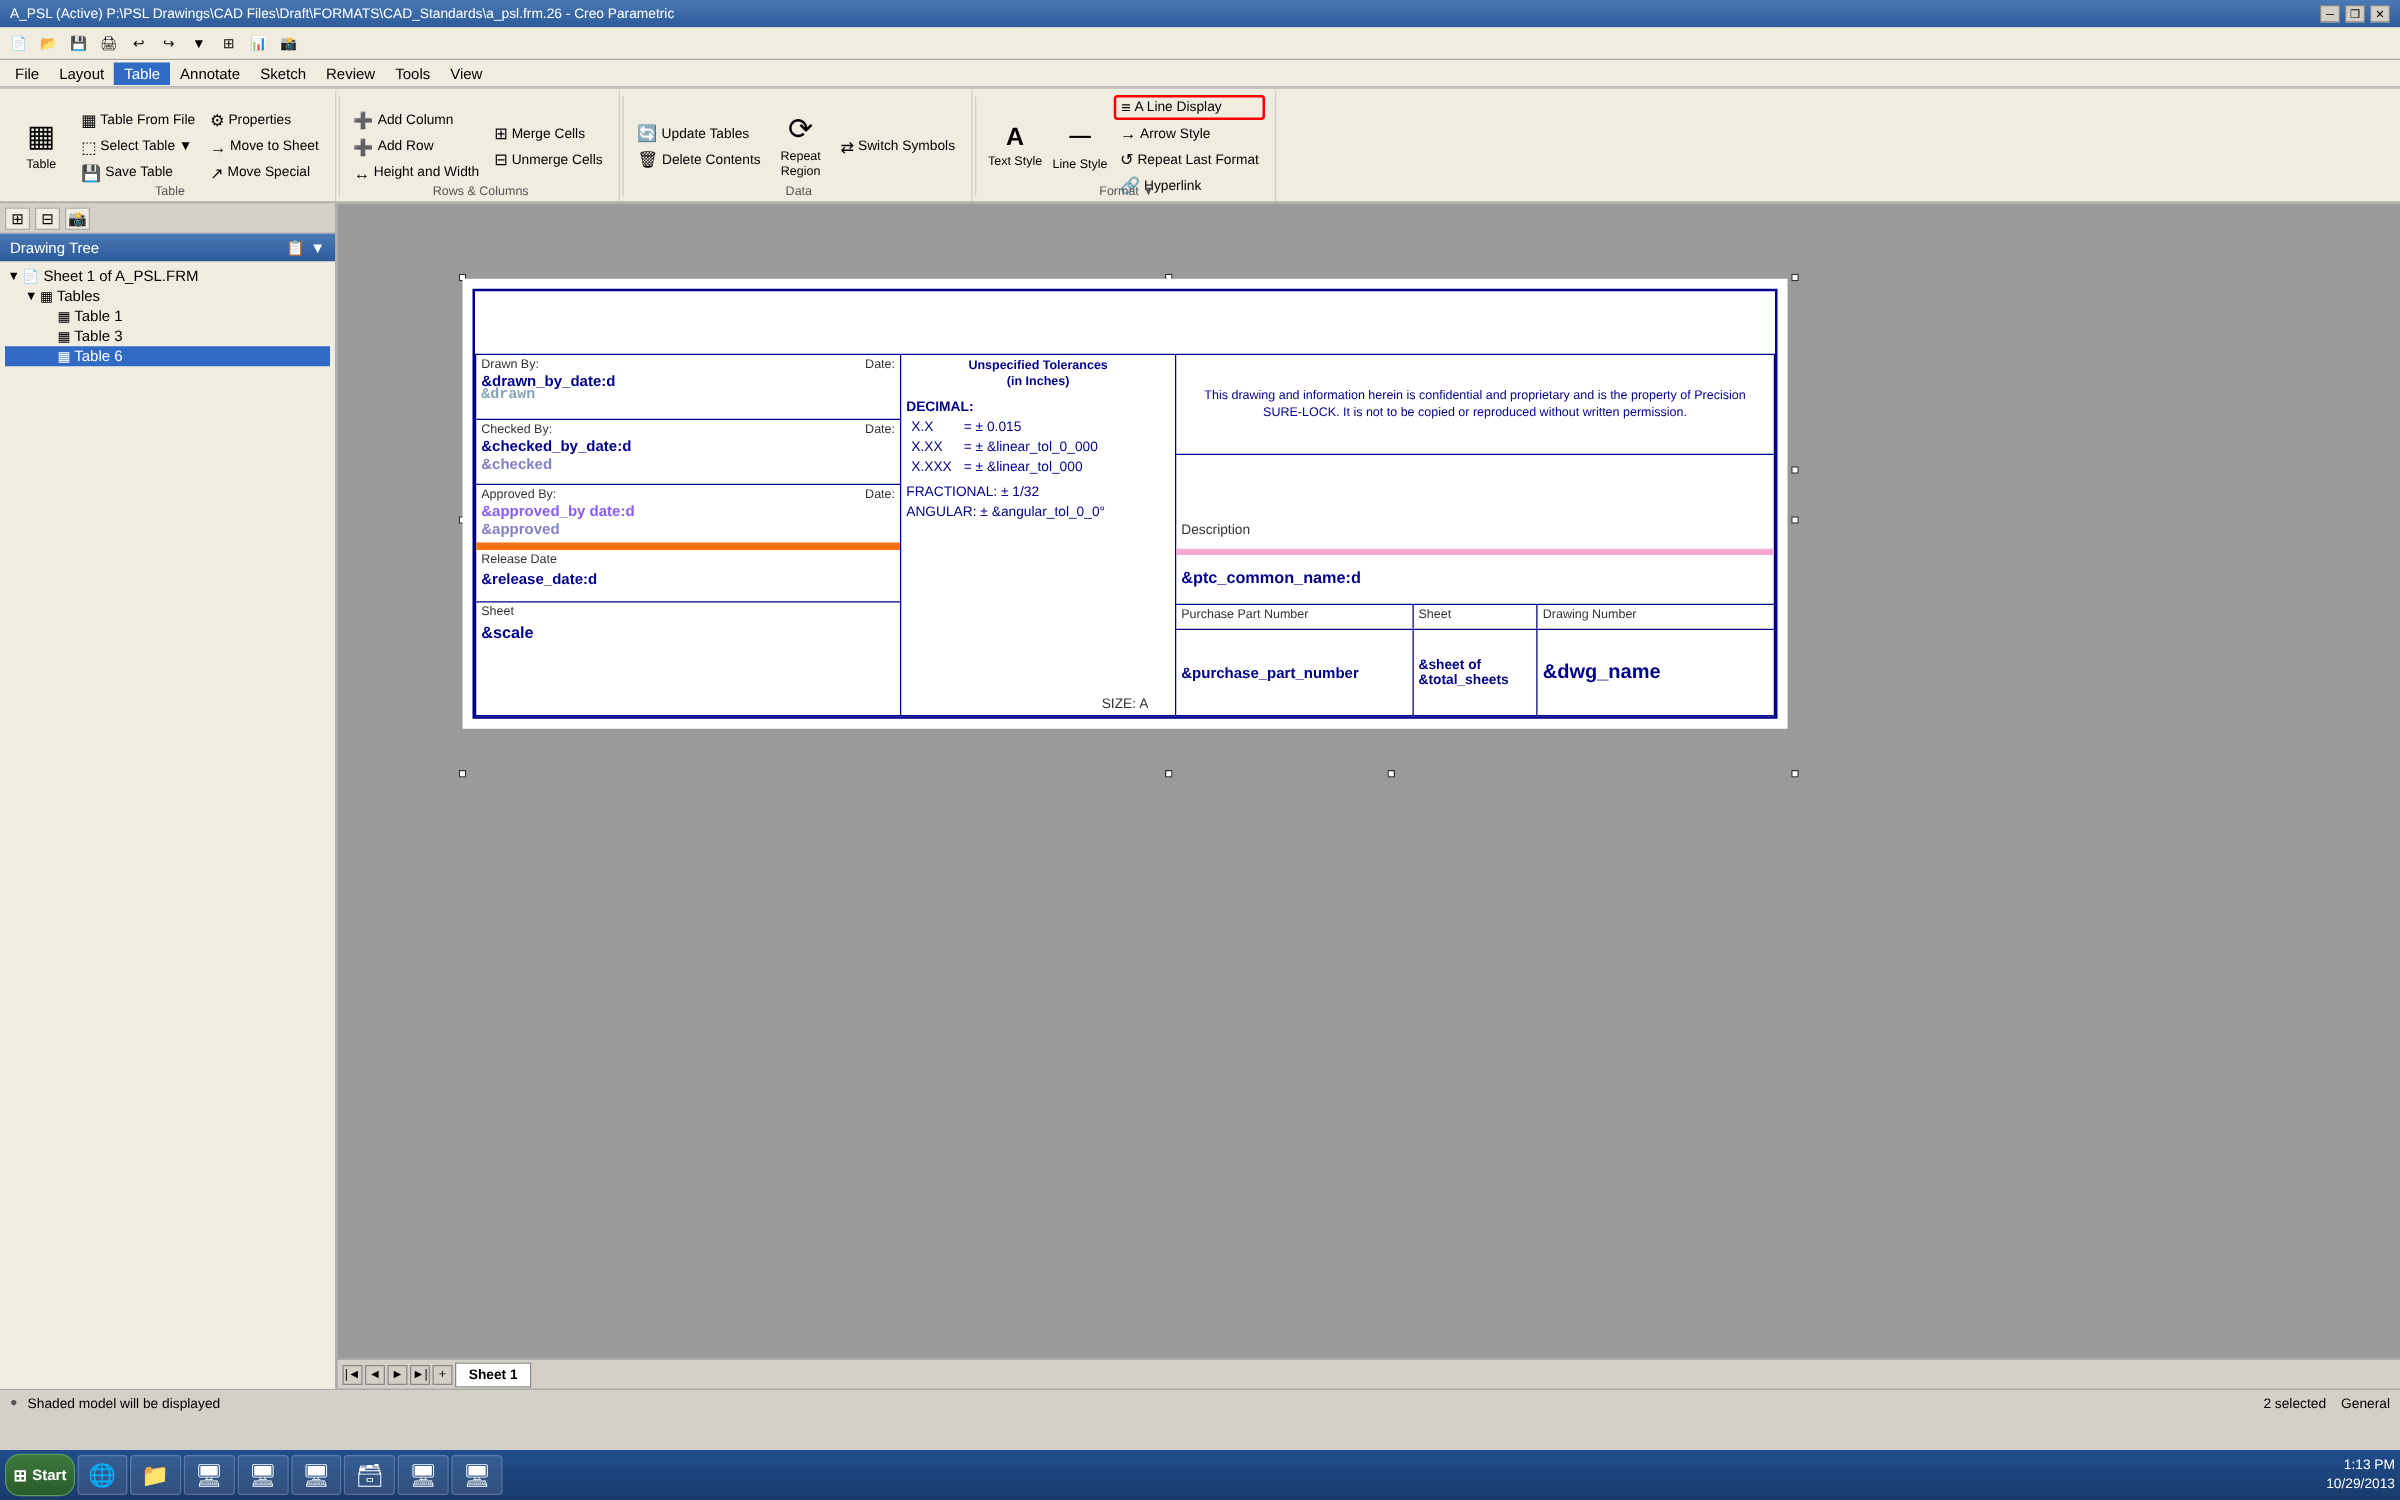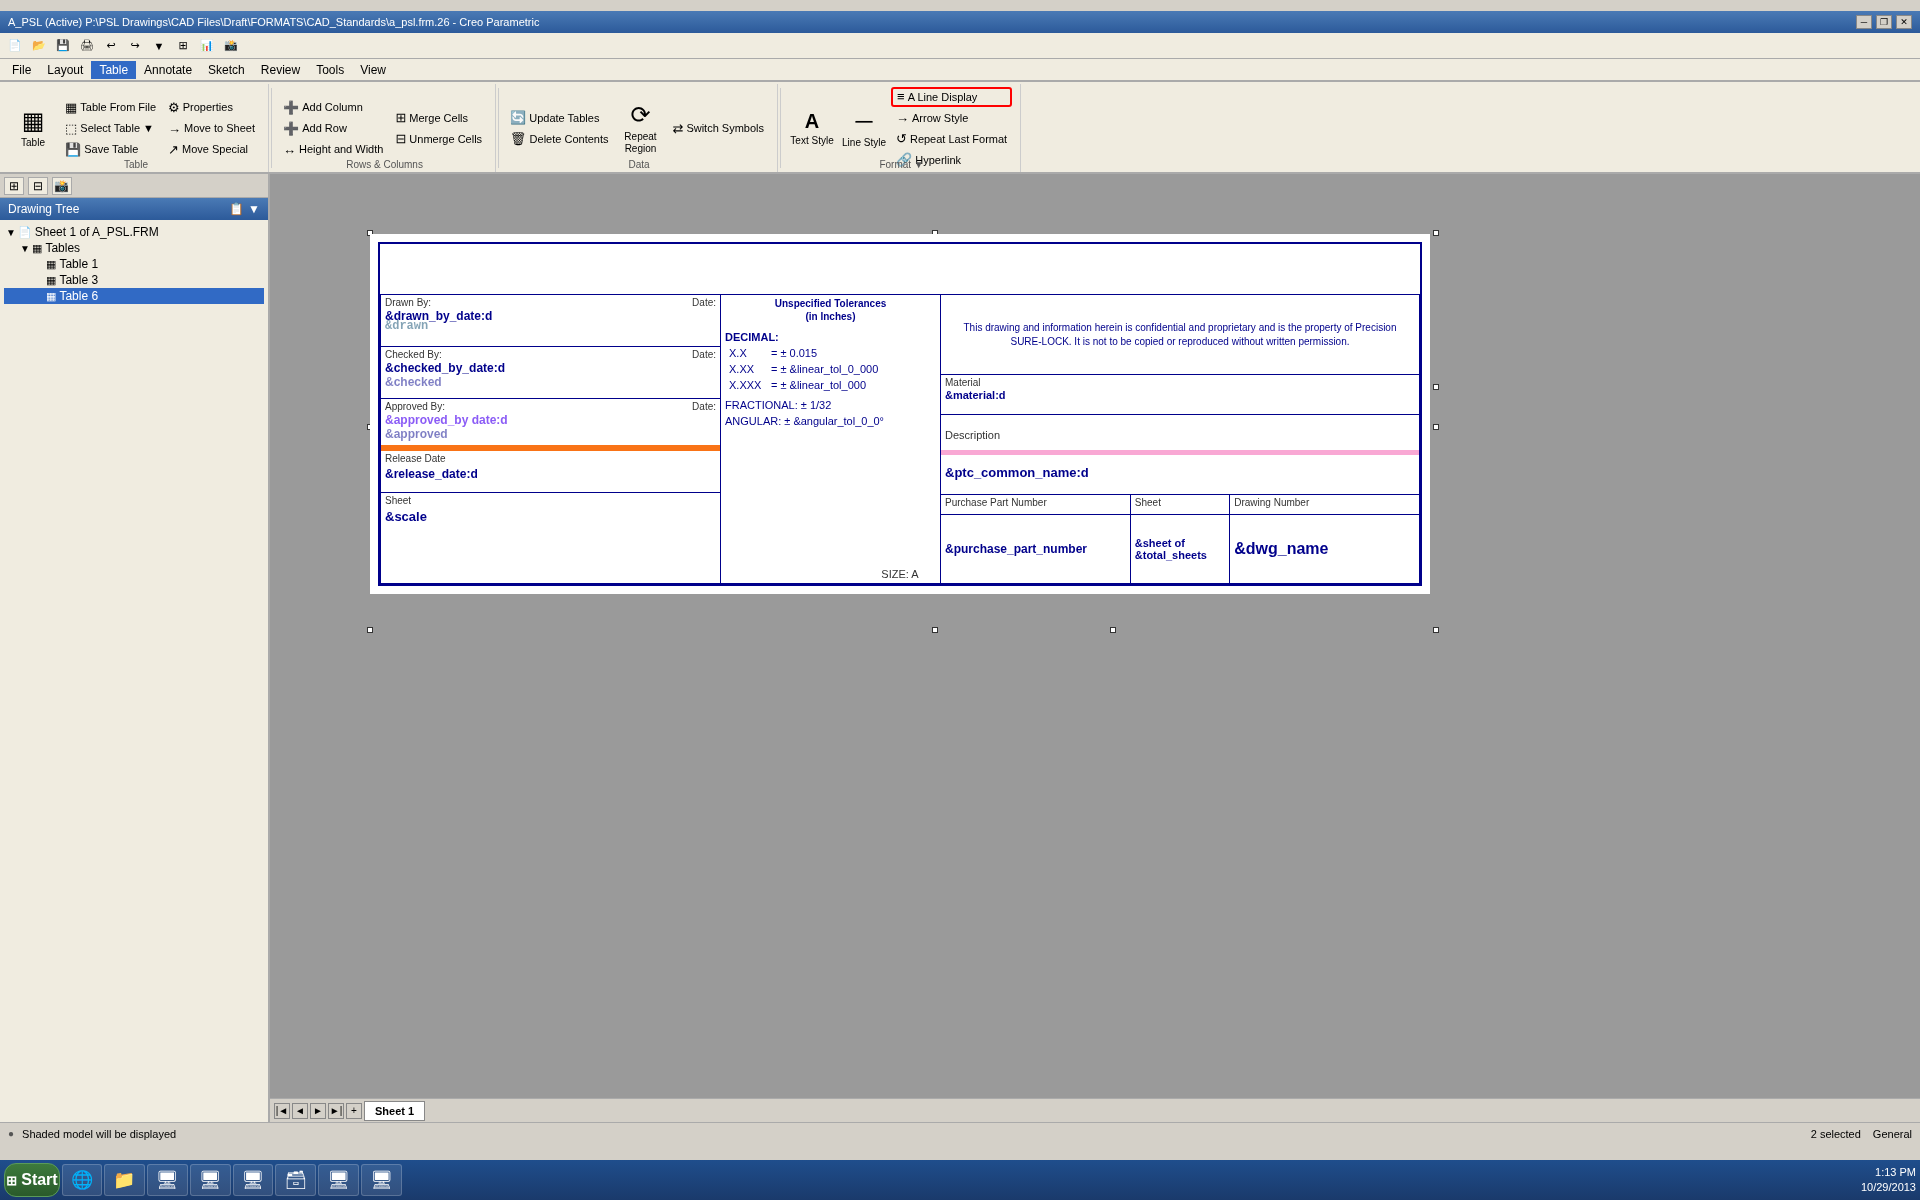--- a/index.html
+++ b/index.html
@@ -8,21 +8,20 @@
     
     #title-bar {
       height: 22px;
       background: linear-gradient(to bottom, #4a7ab5, #2c5a9a);
       display: flex;
       align-items: center;
       justify-content: space-between;
       padding: 0 8px;
       color: white;
       font-size: 11px;
-      margin-top: 11px;
     }
     #title-bar-controls { display: flex; gap: 4px; }
     #title-bar-controls span {
       width: 16px; height: 14px;
       background: #d4d0c8;
       border: 1px solid #888;
       display: inline-flex; align-items: center; justify-content: center;
       font-size: 9px; cursor: pointer; color: #000;
     }
 
@@ -639,24 +638,20 @@
           <div style="position:absolute;top:104px;left:4px;font-size:11px;color:#00008b;">FRACTIONAL: ± 1/32</div>
           <div style="position:absolute;top:120px;left:4px;font-size:11px;color:#00008b;">ANGULAR: ± &amp;angular_tol_0_0°</div>
         </div>
 
         <div style="position:absolute; top:0; left:560px; right:0; bottom:0;">
 
           <div style="position:absolute;top:0;left:0;right:0;height:80px;border-bottom:1px solid #00008b;display:flex;align-items:center;justify-content:center;padding:6px;text-align:center;font-size:10px;color:#00008b;line-height:1.4;">
             This drawing and information herein is confidential and proprietary and is the property of Precision SURE-LOCK.  It is not to be copied or reproduced without written permission.
           </div>
 
-          <div style="position:absolute;top:80px;left:0;right:0;height:40px;border-bottom:1px solid #00008b;">
-            <div style="position:absolute;top:2px;left:4px;font-size:10px;color:#333;">Material</div>
-            <div style="position:absolute;top:14px;left:4px;font-size:11px;font-weight:bold;color:#00008b;">&amp;material:d</div>
-          </div>
 
           <div style="position:absolute;top:120px;left:0;right:0;height:40px;border-bottom:5px solid #f9a8d4;">
             <div style="position:absolute;top:14px;left:4px;font-size:11px;color:#333;">Description</div>
           </div>
 
           <div style="position:absolute;top:160px;left:0;right:0;height:40px;border-bottom:1px solid #00008b;">
             <div style="position:absolute;top:10px;left:4px;font-size:13px;font-weight:bold;color:#00008b;">&amp;ptc_common_name:d</div>
           </div>
 
           <div style="position:absolute;top:200px;left:0;right:0;height:20px;border-bottom:1px solid #00008b;display:flex;">
@@ -697,21 +692,21 @@
   </div>
   <div id="status-right">
     <span>2 selected</span>
     <span>General</span>
   </div>
 </div>
 
 <div id="taskbar">
   <div id="start-btn">
     <span>⊞</span>
-    <span style="font-size:16px;">Start</span>
+    <span style="font-size:12px;">Start</span>
   </div>
   <div class="taskbar-btn">🌐</div>
   <div class="taskbar-btn">📁</div>
   <div class="taskbar-btn">🖥</div>
   <div class="taskbar-btn">🖥</div>
   <div class="taskbar-btn">🖥</div>
   <div class="taskbar-btn">🗃</div>
   <div class="taskbar-btn">🖥</div>
   <div class="taskbar-btn">🖥</div>
   <div id="taskbar-right">

